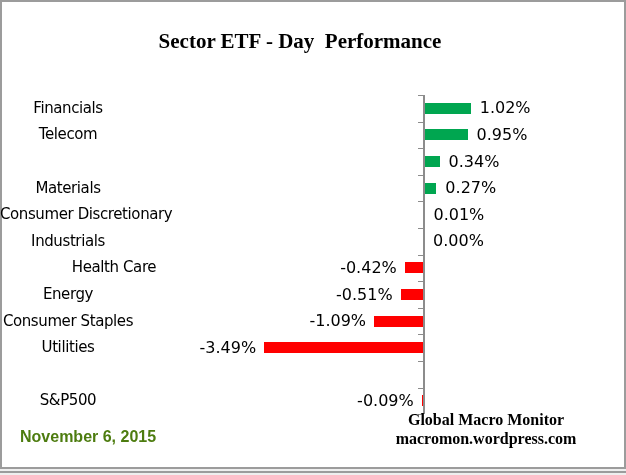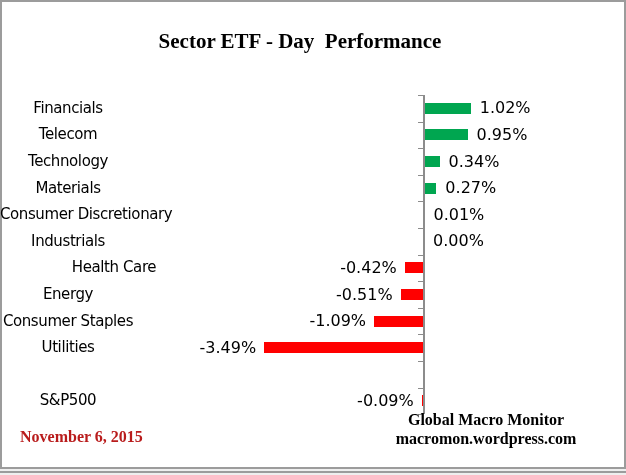--- a/index.html
+++ b/index.html
@@ -41,22 +41,22 @@
   }
   .bar { position: absolute; height: 11px; }
   .val-label {
     position: absolute;
     font-size: 16px; line-height: 14px; color: #000;
     white-space: nowrap;
   }
   .axis-line, .axis-tick { position: absolute; background: #8c8c8c; }
   .date-label {
     position: absolute; left: 20px; top: 428px;
-    font-family: Liberation Serif, serif;
-    font-weight: bold; font-size: 16px; color: #b91c1c;
+    font-family: Liberation Sans, sans-serif;
+    font-weight: bold; font-size: 16px; color: #4d7c0f;
     z-index: 2;
   }
   .attribution {
     position: absolute; left: 369px; top: 410px; width: 234px;
     text-align: center;
     font-family: "Liberation Serif", serif;
     font-weight: bold; font-size: 16px; line-height: 19px; color: #000;
     z-index: 2;
   }
 </style>
@@ -67,21 +67,20 @@
 
 <div class="chart-title">Sector ETF - Day  Performance</div>
 
 <div class="plot" id="plot">
     <div class="cat-label" style="top: 101.8px;">Financials</div>
     <div class="bar" style="top: 102.8px; width: 46.716px; left: 424px; background: rgb(0, 166, 80);"></div>
     <div class="val-label" style="top: 101.3px; left: 479.716px;">1.02%</div>
     <div class="cat-label" style="top: 128.4px;">Telecom</div>
     <div class="bar" style="top: 129.4px; width: 43.51px; left: 424px; background: rgb(0, 166, 80);"></div>
     <div class="val-label" style="top: 127.9px; left: 476.51px;">0.95%</div>
-    <div class="cat-label" style="top: 155px;">Technology</div>
     <div class="bar" style="top: 156px; width: 15.572px; left: 424px; background: rgb(0, 166, 80);"></div>
     <div class="val-label" style="top: 154.5px; left: 448.572px;">0.34%</div>
     <div class="cat-label" style="top: 181.6px;">Materials</div>
     <div class="bar" style="top: 182.6px; width: 12.366px; left: 424px; background: rgb(0, 166, 80);"></div>
     <div class="val-label" style="top: 181.1px; left: 445.366px;">0.27%</div>
     <div class="cat-label" style="top: 208.2px;">Consumer Discretionary</div>
     <div class="val-label" style="top: 207.7px; left: 433.458px;">0.01%</div>
     <div class="cat-label" style="top: 234.8px;">Industrials</div>
     <div class="val-label" style="top: 234.3px; left: 433px;">0.00%</div>
     <div class="cat-label" style="top: 261.4px; margin-left: 46px;">Health Care</div>

